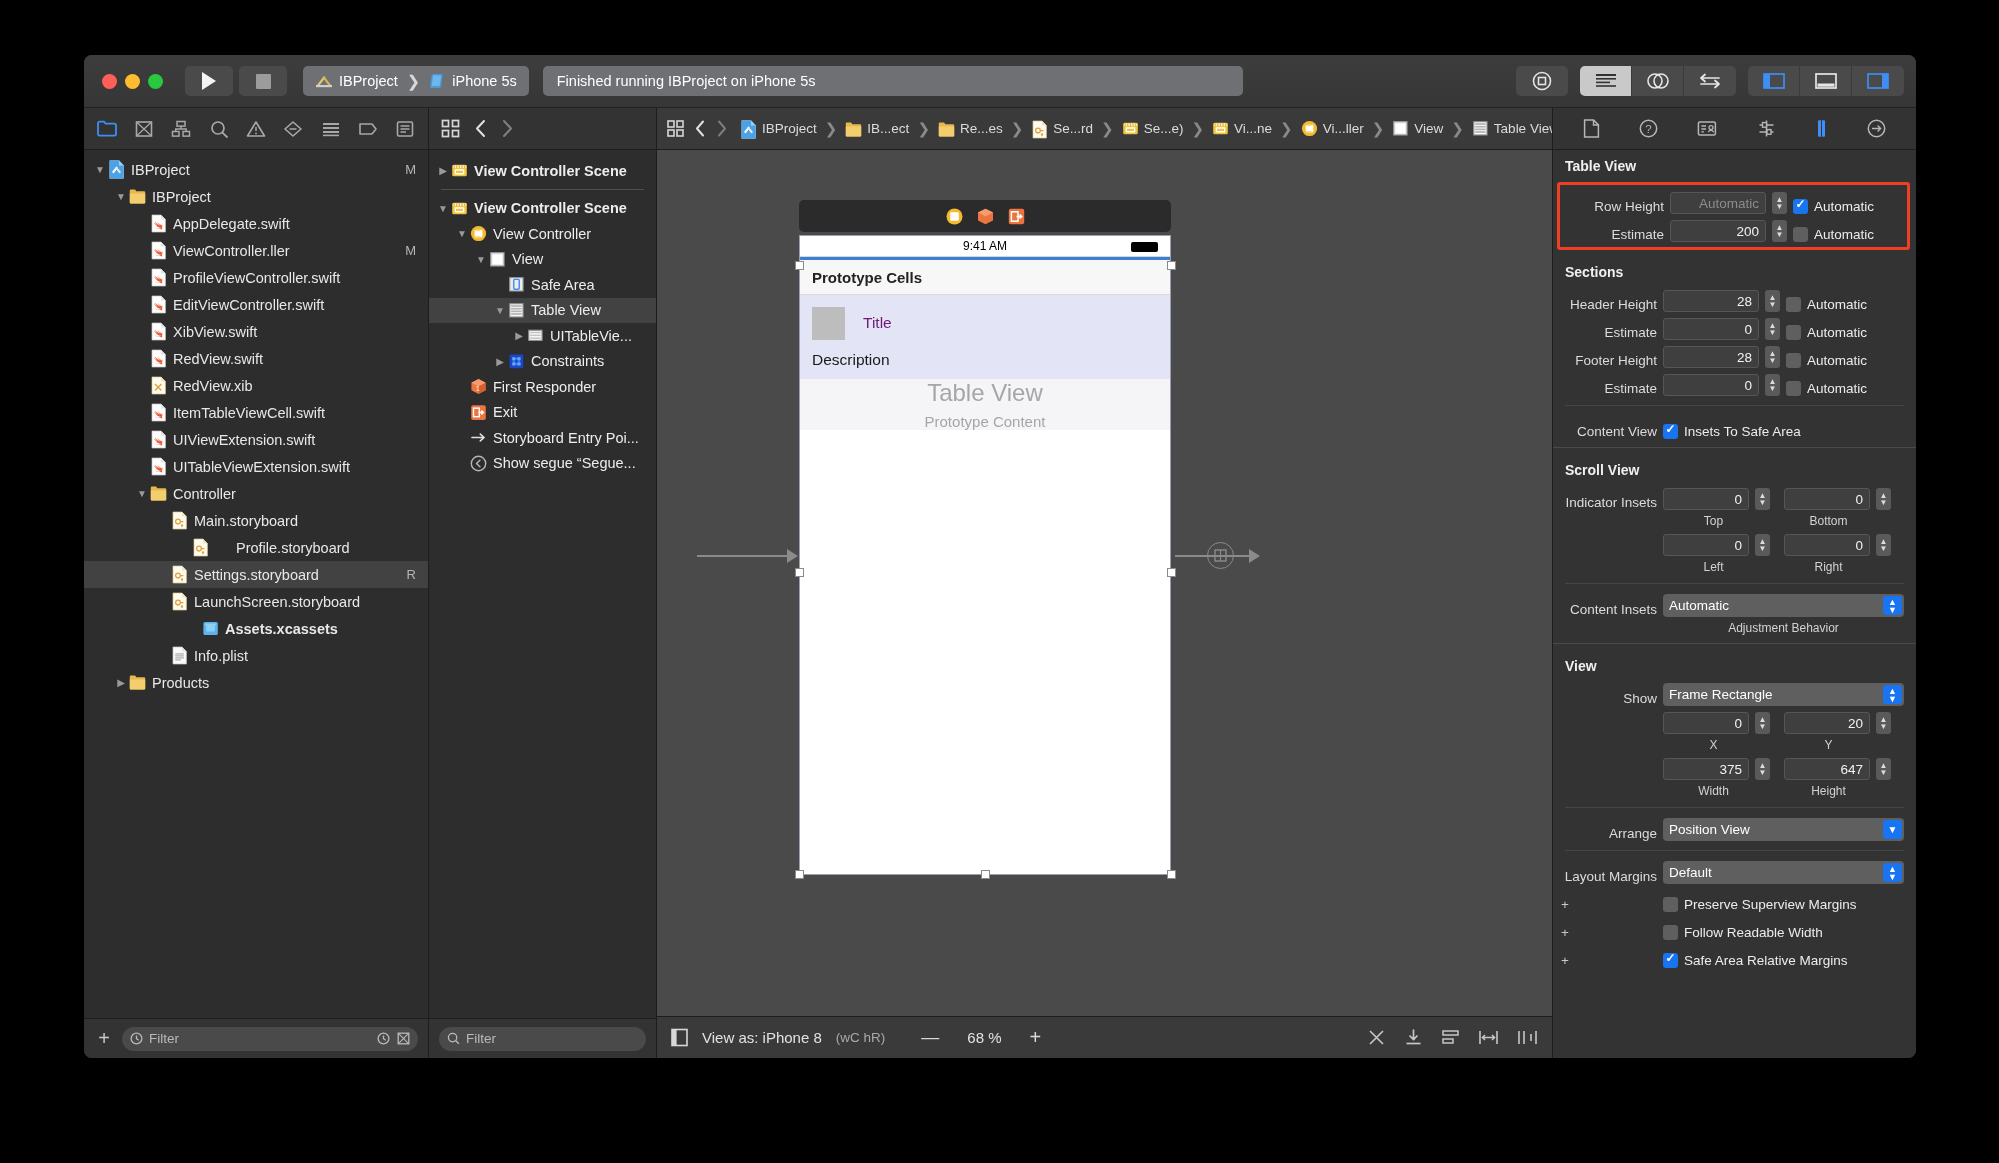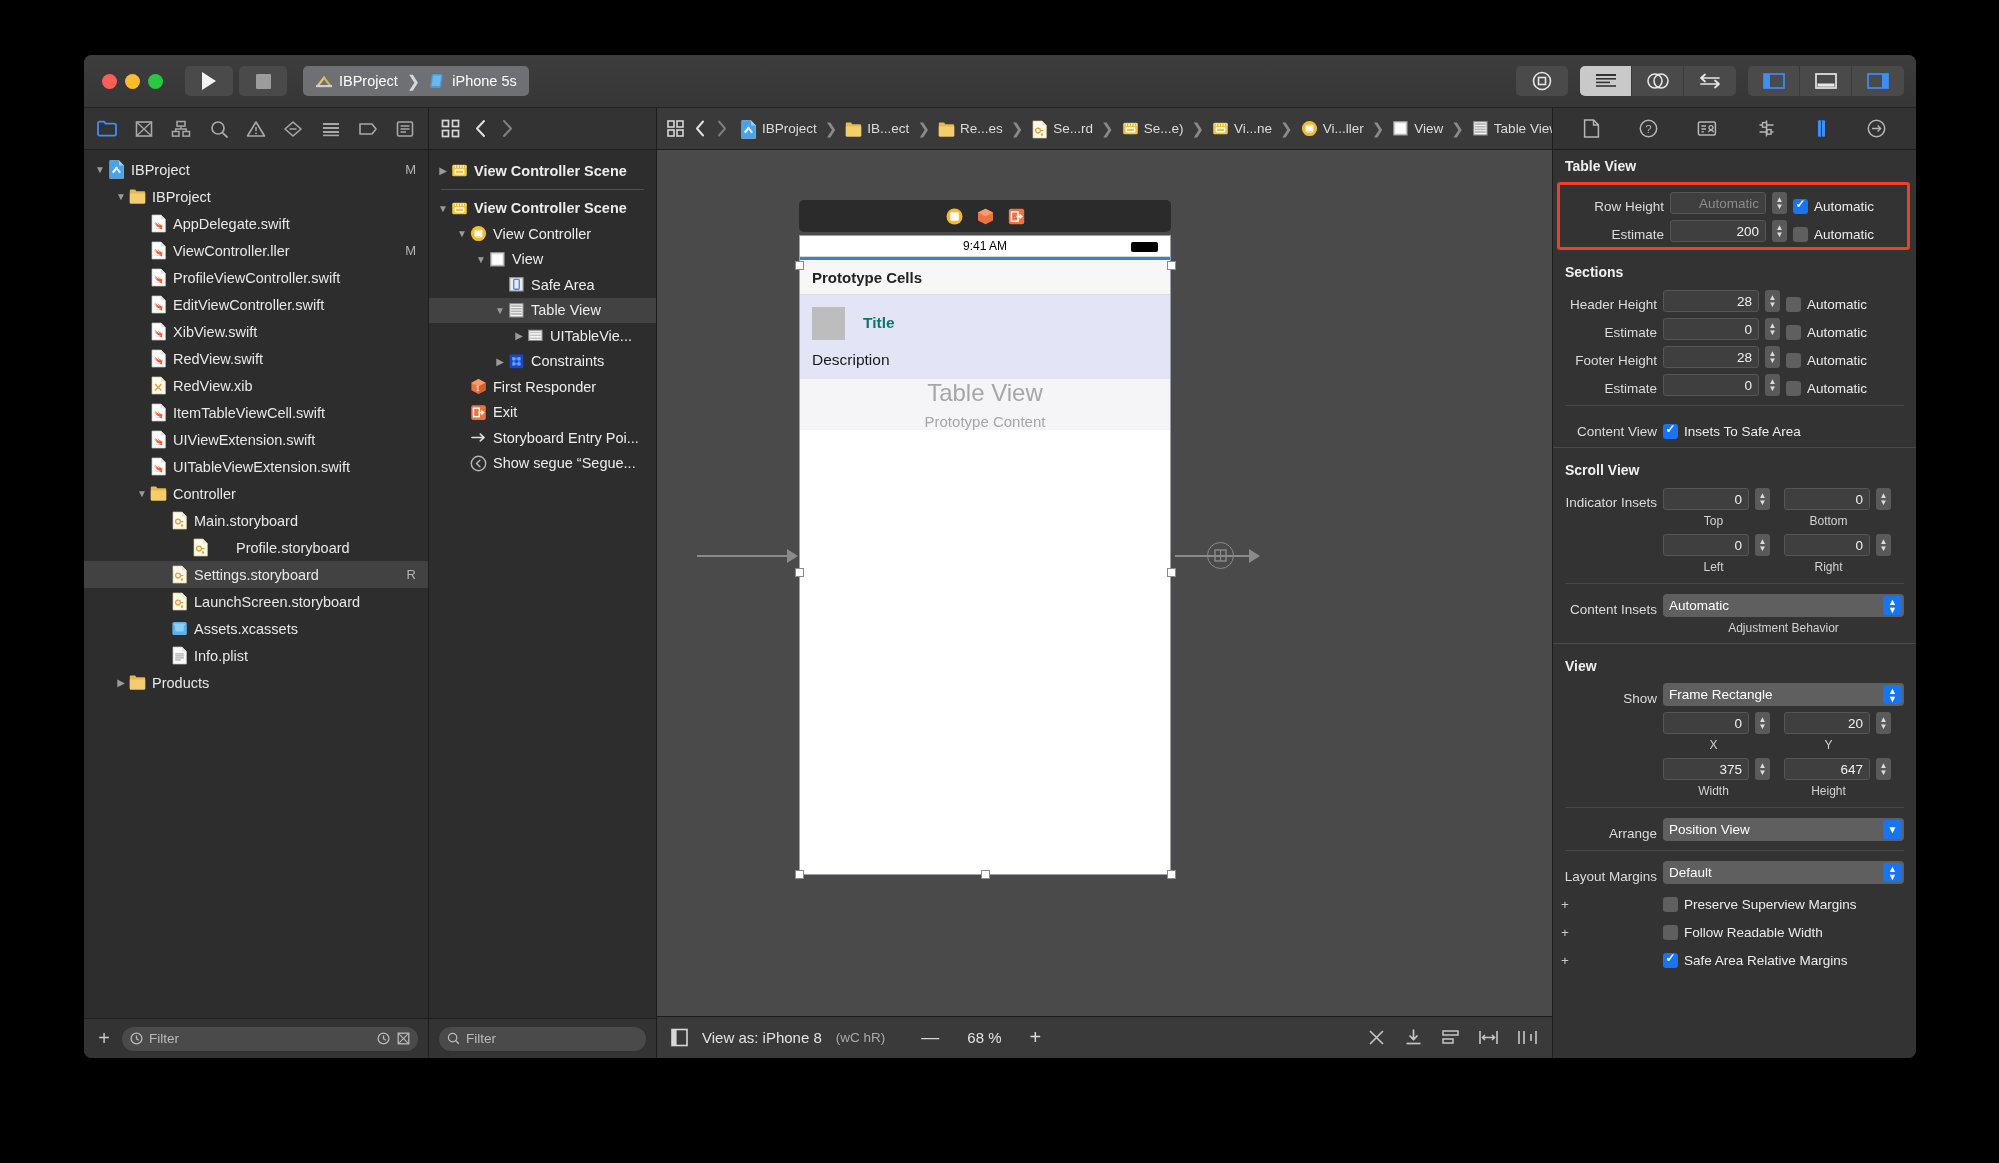--- a/index.html
+++ b/index.html
@@ -196,20 +196,23 @@
       <span class="sep">❯</span>
       <span>
         <svg width="17" height="16" viewBox="0 0 17 16">
             <rect x="3" y="1" width="11" height="14" rx="1.6" fill="#4b9bdb" transform="skewX(-8)"></rect>
             <rect x="4.5" y="2.6" width="8" height="10.5" fill="#6fb6ea" transform="skewX(-8)"></rect>
           </svg>
       </span>
       <span>iPhone 5s</span>
     </div>
 
+    <div class="status-bar">
+      <span>Finished running IBProject on iPhone 5s</span>
+    </div>
 
     <div class="tb-right">
       <div class="single-btn">
         <span>
           <svg width="22" height="22" viewBox="0 0 22 22">
               <circle cx="11" cy="11" r="8.5" fill="none" stroke="#e4e4e4" stroke-width="1.6"></circle>
               <rect x="7.5" y="7.5" width="7" height="7" fill="none" stroke="#e4e4e4" stroke-width="1.6"></rect>
             </svg>
         </span>
       </div>
@@ -539,21 +542,21 @@
               <svg width="17" height="19" viewBox="0 0 17 19">
                 <path d="M2 1 H11 L15.4 5.4 V18 H2 Z" fill="#fdfaf0" stroke="#d9c98f" stroke-width="0.7"></path>
                 <path d="M11 1 V5.6 H15.4" fill="#f0e6c4"></path>
                 <circle cx="7" cy="10.6" r="2.4" fill="none" stroke="#e0a23a" stroke-width="1.3"></circle>
                 <path d="M9.4 10.6 H12.4 M11 12.9 V15.2 M10.2 14.2 L11 15.4 L11.9 14.2" stroke="#e0a23a" stroke-width="1.2" fill="none"></path>
               </svg>
             </span>
             <span>LaunchScreen.storyboard</span>
             <span class="badge"></span>
           </div>
-          <div class="row" style="padding-left: 71px;">
+          <div class="row" style="padding-left: 102px; font-weight: bold;">
             <span class="tw"></span>
             <span class="ficon">
               <svg width="17" height="19" viewBox="0 0 17 19">
                 <rect x="1.4" y="3" width="14.4" height="13" rx="1.6" fill="#5cb3ea"></rect>
                 <rect x="4.2" y="6" width="8.6" height="6.6" rx="1" fill="#8dd0f6"></rect>
                 <rect x="3" y="4.6" width="11" height="2" rx="0.8" fill="#8dd0f6"></rect>
               </svg>
             </span>
             <span>Assets.xcassets</span>
             <span class="badge"></span>
@@ -1009,21 +1012,21 @@
             <span>9:41 AM</span>
             <span class="batt"></span>
           </div>
           <div style="height:3px; background:#3d7fd0;"></div>
           <div class="proto-head">
             <span>Prototype Cells</span>
           </div>
           <div class="proto-cell">
             <div class="cellrow">
               <span class="thumb"></span>
-              <span style="font-size:15.5px; color:#0f766e;font-weight:bold;">Title</span>
+              <span style="font-size:15.5px; color:#701a75;">Title</span>
             </div>
             <div style="margin-top:10px; font-size:15.5px; color:#1a1a1a;">Description</div>
           </div>
           <div class="tbl-empty">
             <div class="tv-title">Table View</div>
             <div class="tv-sub">Prototype Content</div>
           </div>
         </div>
 
         <div class="handle" style="left:138px; top:111px;"></div>

